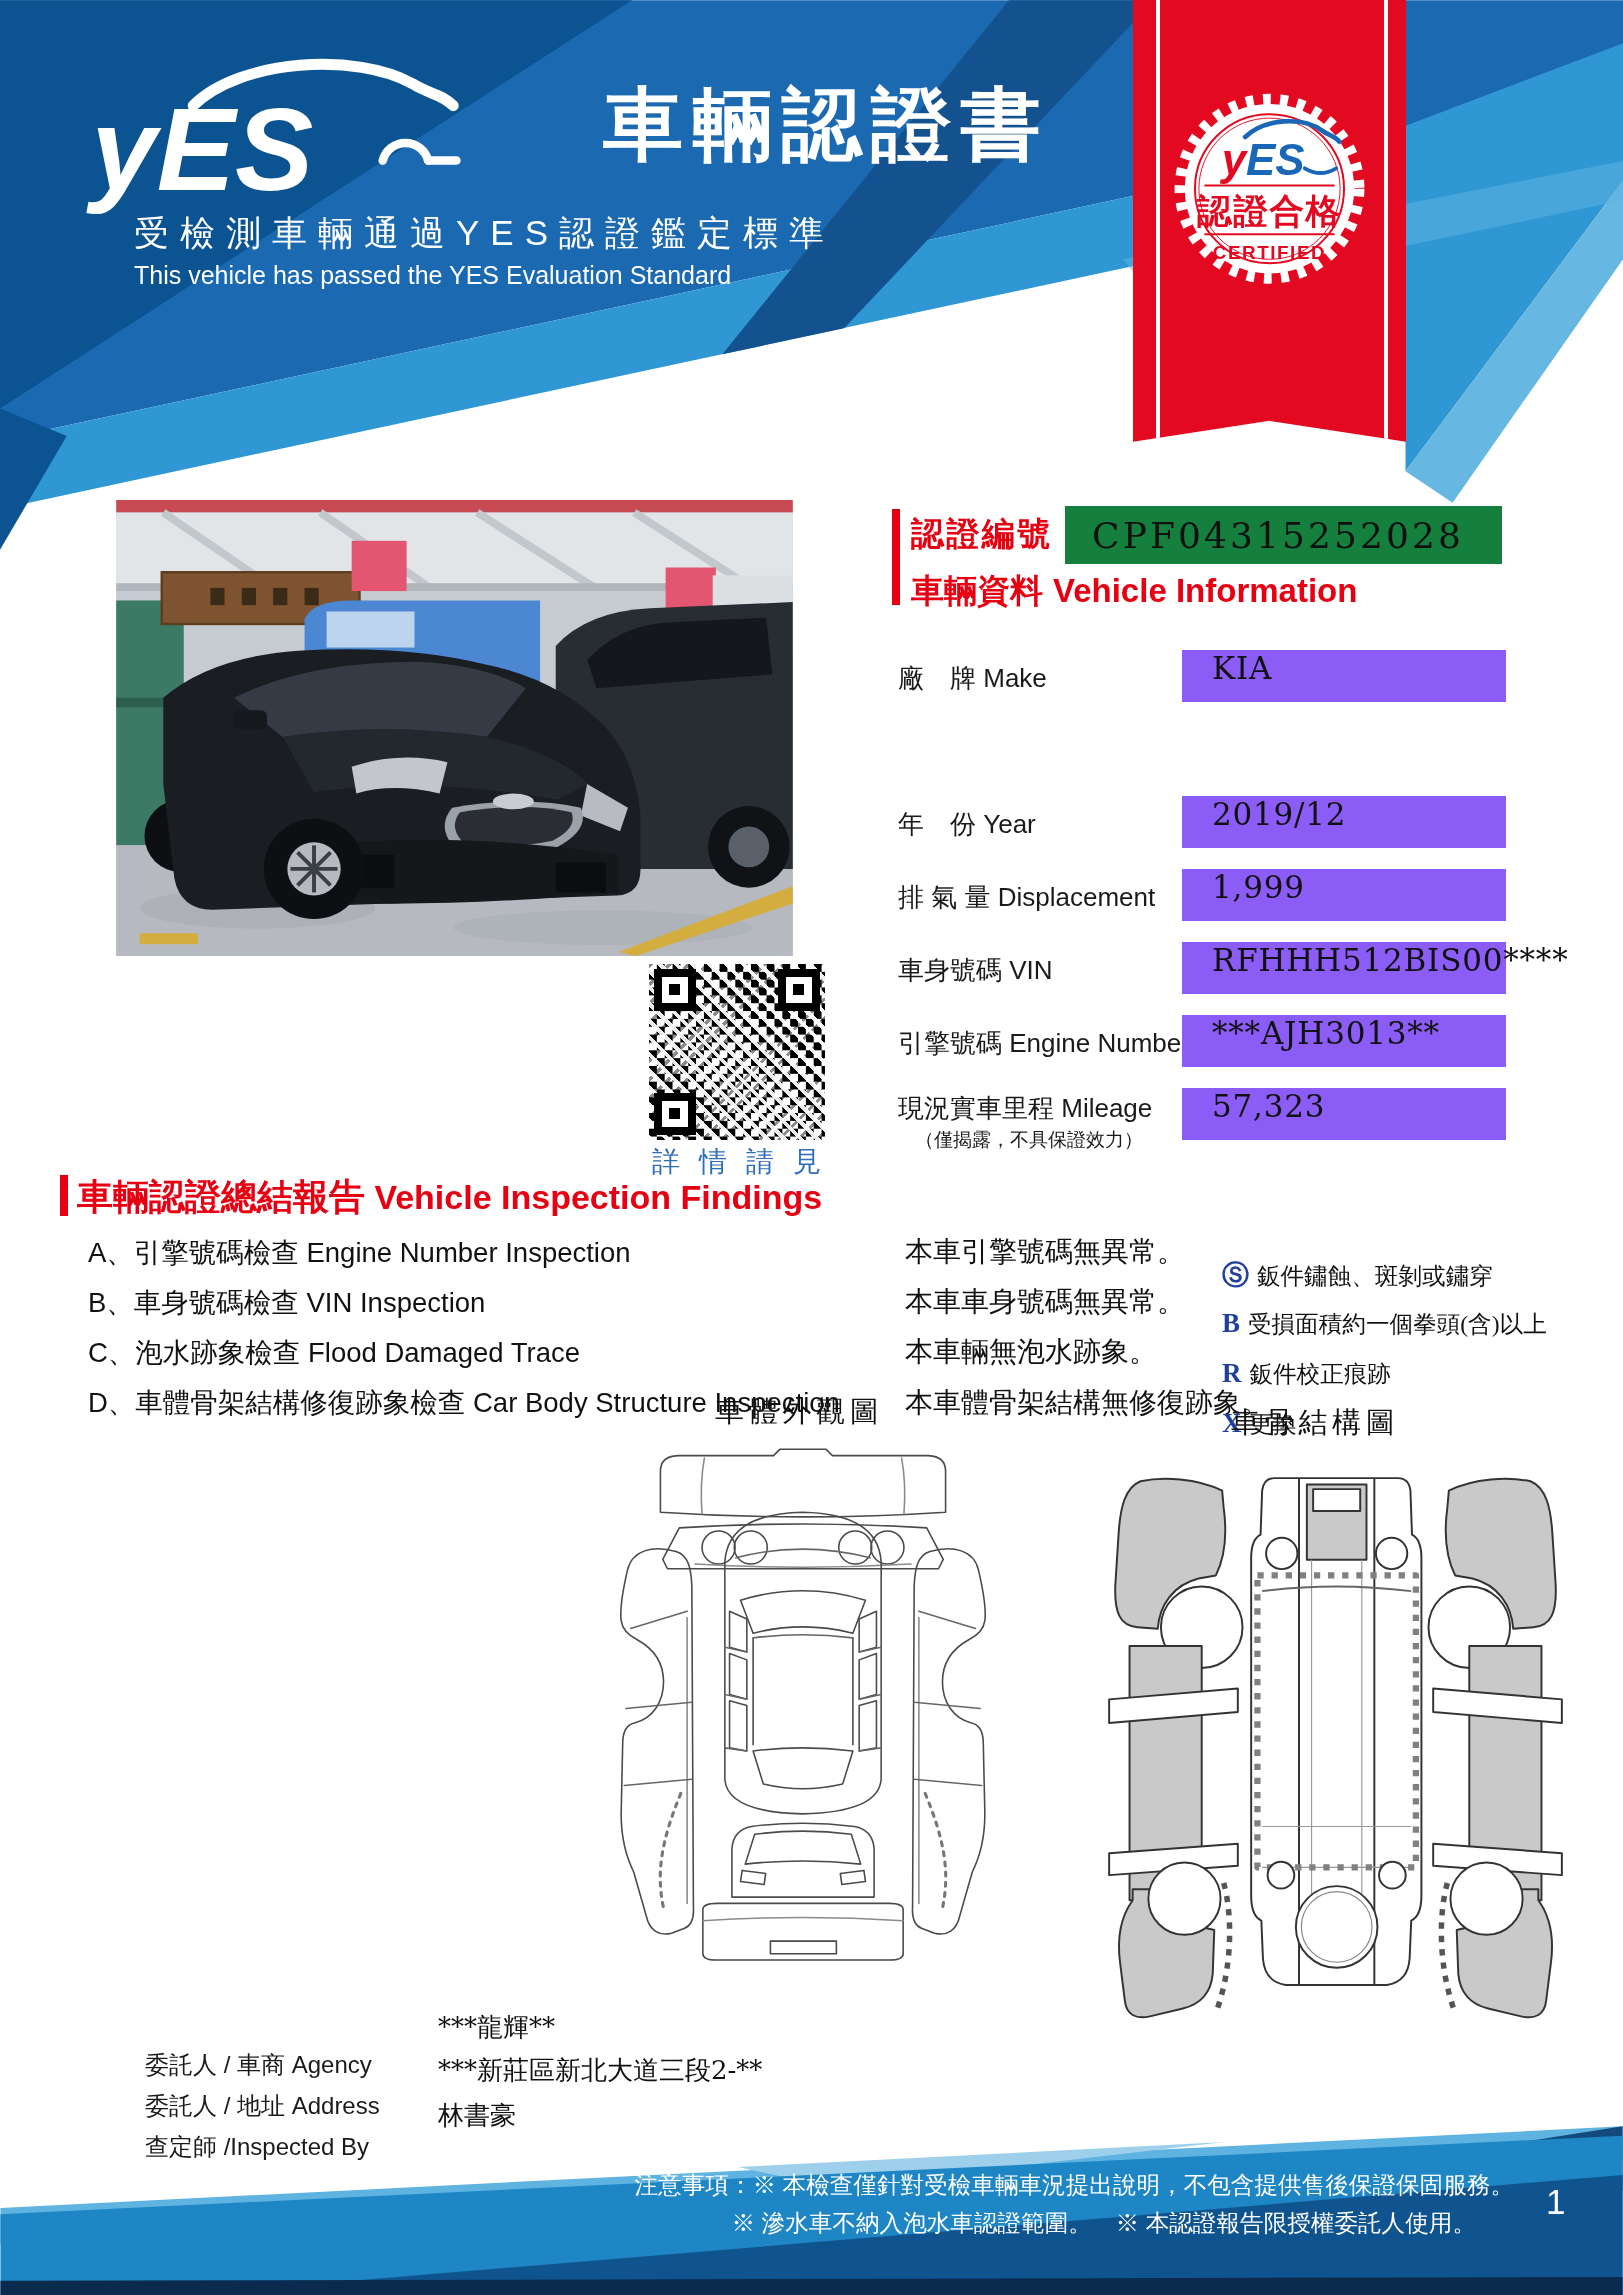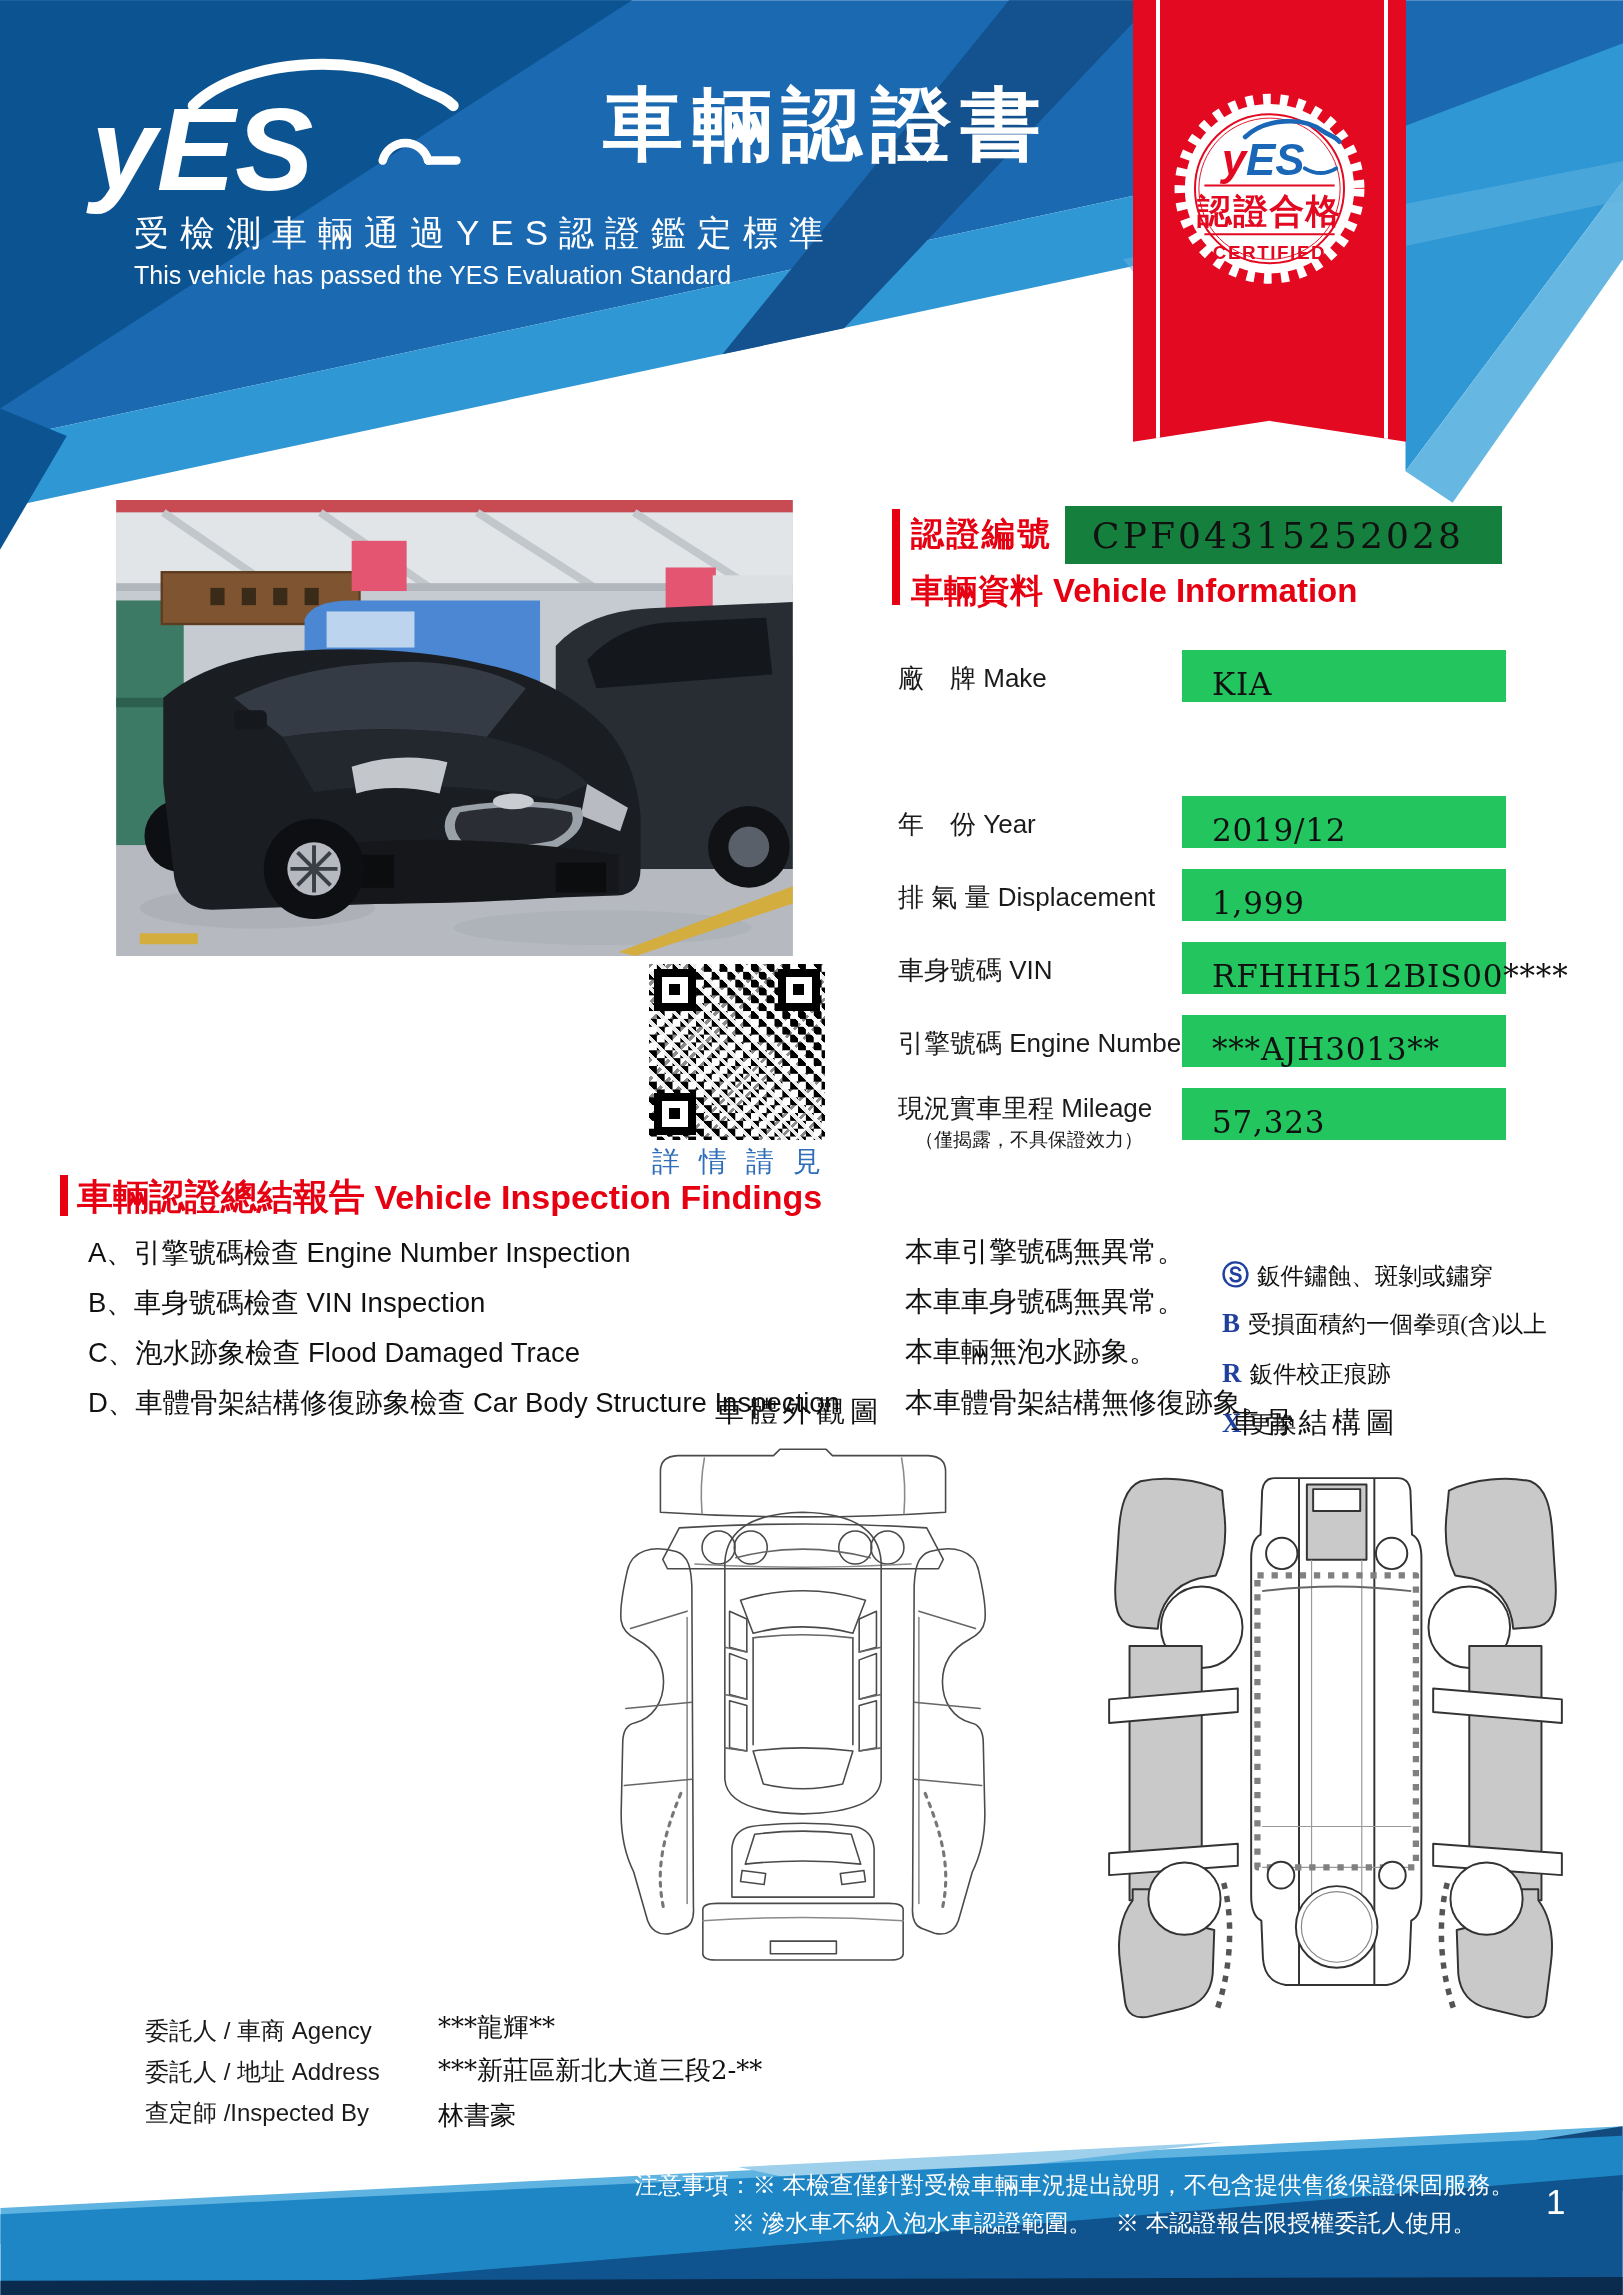--- a/index.html
+++ b/index.html
@@ -40,42 +40,42 @@
   
   .redbar{position:absolute;background:#e60012;}
   .cert-label{position:absolute;left:911px;top:512px;font-size:33px;font-weight:bold;color:#e60012;letter-spacing:2.4px;}
   .cert-box{position:absolute;left:1065px;top:506px;width:437px;height:58px;background:#15803d;
             display:flex;align-items:center;padding-left:27px;}
   .cert-num{font-family:"DejaVu Serif","Liberation Serif",serif;font-size:36px;color:#111;letter-spacing:3.1px;}
   .vi-title{position:absolute;left:911px;top:569px;font-size:33px;font-weight:bold;color:#e60012;white-space:nowrap;}
   .vi-title .en{margin-left:10px;letter-spacing:0px;}
   .vrow{position:absolute;left:0;width:1623px;height:52px;margin-top:31px;}
   .vlabel{position:absolute;left:898px;top:11px;font-size:26px;color:#1a1a1a;white-space:nowrap;}
-  .vbox{position:absolute;left:1182px;top:0;width:324px;height:52px;background:#22c55e;
-        display:flex;align-items:flex-end;padding-left:30px;}
+  .vbox{position:absolute;left:1182px;top:0;width:324px;height:52px;background:#8b5cf6;
+        display:flex;align-items:flex-start;padding-left:30px;}
   .vval{font-family:"DejaVu Serif","Liberation Serif",serif;font-size:31px;color:#111;letter-spacing:0.8px;}
   .vnote{position:absolute;left:915px;top:39px;font-size:19px;color:#1a1a1a;white-space:nowrap;}
 
   
   .find-title{position:absolute;left:77px;top:1173px;font-weight:bold;color:#e60012;white-space:nowrap;}
   .find-title .zh{font-size:36px;} .find-title .en{font-size:34px;margin-left:9.4px;}
   .find-item{position:absolute;left:88px;font-size:27.5px;color:#111;white-space:nowrap;}
   .find-res{position:absolute;left:905px;font-family:"DejaVu Serif","Liberation Serif",serif;
             font-size:28px;color:#111;white-space:nowrap;}
   .legend{position:absolute;left:1222px;font-family:Liberation Serif, serif;white-space:nowrap;margin-top:26px;}
   .legend .sym{font-size:27px;color:#20409e;font-weight:bold;margin-right:7.9px;}
   .legend .txt{font-size:23.6px;color:#111;}
 
   
   .diag-label{position:absolute;font-family:Liberation Sans, sans-serif;font-size:29px;color:#111;
               letter-spacing:4.7px;white-space:nowrap;}
   .diag{position:absolute;}
 
   
-  .ag-label{position:absolute;left:145px;font-size:24px;color:#1a1a1a;white-space:nowrap;}
+  .ag-label{position:absolute;left:145px;font-size:24px;color:#1a1a1a;white-space:nowrap;margin-top:34px;}
   .ag-val{position:absolute;left:438px;font-family:"DejaVu Serif","Liberation Serif",serif;
           font-size:26px;color:#111;white-space:nowrap;}
 
   
   .ftr-svg{position:absolute;left:0;top:2120px;}
   .ftr-line{position:absolute;color:#fff;font-size:23.6px;white-space:nowrap;text-align:right;}
   .ftr-page{position:absolute;left:1546px;top:2182px;color:#fff;font-size:35px;}
 </style>
 </head>
 <body>

